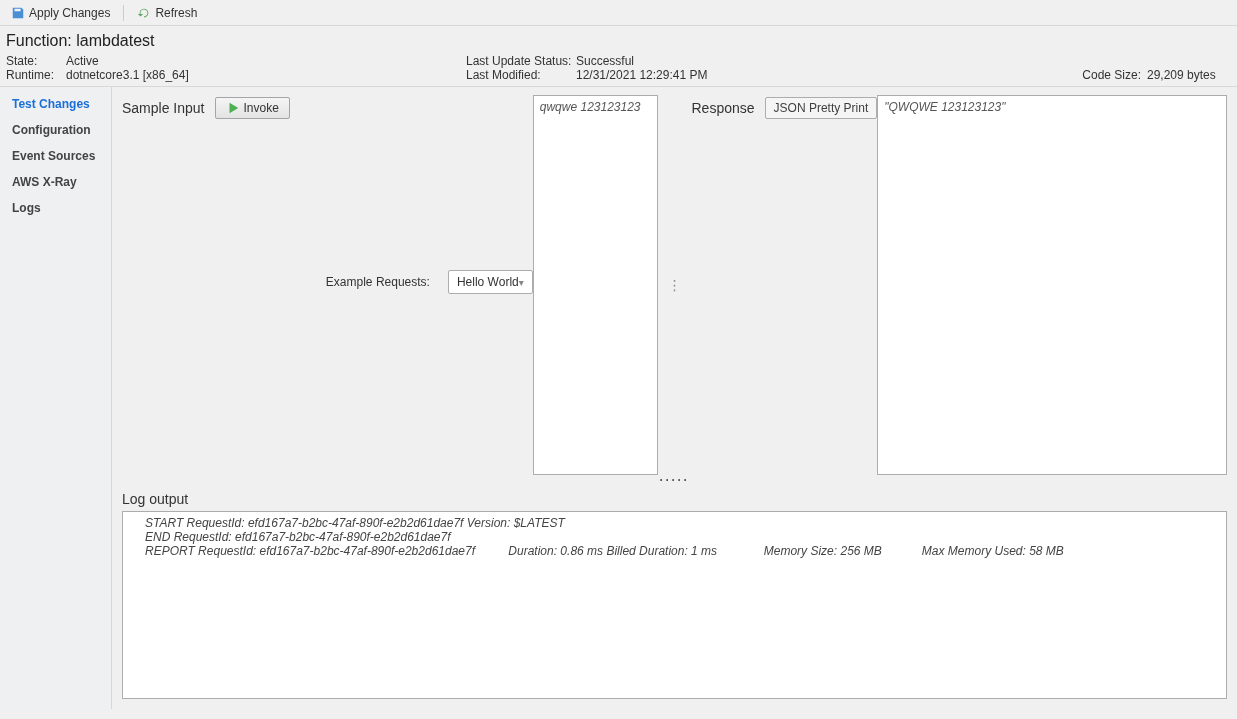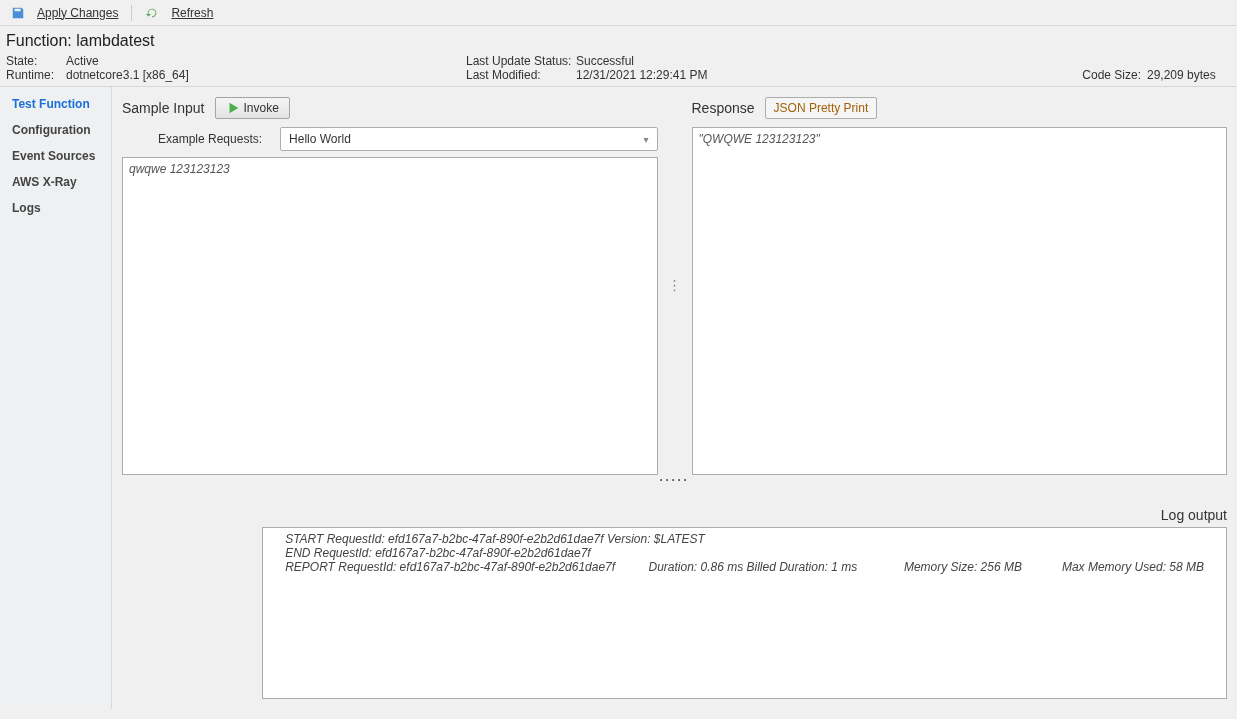--- a/index.html
+++ b/index.html
@@ -1,58 +1,58 @@
 <!DOCTYPE html>
 <html><head>
 <meta charset="utf-8">
 <style>
   * { box-sizing: border-box; font-family: "Segoe UI", Tahoma, sans-serif; font-size: 12px; }
   body { margin: 0; padding: 0; background: #f0f0f0; color: #333; width: 1237px; height: 719px; overflow: hidden; }
 
   .toolbar { height: 26px; background: #f0f0f0; border-bottom: 1px solid #d8d8d8; display: flex; align-items: center; padding: 0 4px; gap: 4px; }
-  .toolbar-btn { display: flex; align-items: center; gap: 12px; padding: 2px 6px; cursor: pointer; border: 1px solid transparent; border-radius: 2px; text-decoration: underline; }
+  .toolbar-btn { display: flex; align-items: center; gap: 4px; padding: 2px 6px; cursor: pointer; border: 1px solid transparent; border-radius: 2px; }
   .toolbar-sep { width: 1px; height: 16px; background: #ccc; margin: 0 2px; }
 
   .header { padding: 6px 10px 4px 6px; }
   .func-title { font-size: 16px; color: #222; margin-bottom: 4px; }
   .meta-grid { display: grid; grid-template-columns: 60px 400px 110px 300px auto 80px; row-gap: 0; align-items: center; }
   .meta-label { color: #333; }
   .meta-val { color: #333; }
   .code-size-label { text-align: right; padding-right: 6px; }
 
   .main { display: flex; border-top: 1px solid #d8d8d8; height: calc(719px - 26px - 70px); }
   .sidebar { width: 112px; background: #eef0f2; border-right: 1px solid #d8d8d8; padding-top: 4px;}
   .sidebar-item { padding: 6px 12px; cursor: pointer; font-weight: 600; color: #444; }
   .sidebar-item.active { color: #1a6fd8; }
 
   .content { flex: 1; display: flex; flex-direction: column; padding: 8px 10px 10px 10px; }
   .top-panels { display: flex; gap: 14px; flex: 0 0 auto; height: 380px; position: relative;}
-  .left-panel, .right-panel { flex: 1; display: flex; flex-direction: column; }
+  .left-panel, .right-panel { flex: 1; display: flex; }
 
   .panel-head-row { display: flex; align-items: center; gap: 10px; margin-bottom: 6px; height: 26px;}
   .panel-title { font-size: 14px; color: #333; }
 
   .invoke-btn { display: flex; align-items: center; gap: 4px; border: 1px solid #a5a5a5; background: linear-gradient(#f5f5f5,#e3e3e3); padding: 3px 10px; border-radius: 2px; cursor: pointer; }
 
   .example-row { display: flex; align-items: center; gap: 18px; margin-bottom: 6px; margin-left: 36px; }
   .example-label { color: #333; }
   .combo { flex: 1; height: 24px; border: 1px solid #adadad; background: #fff; display: flex; align-items: center; justify-content: space-between; padding: 0 8px; border-radius: 2px; cursor: pointer; }
   .combo .arrow { color: #888; font-size: 10px; }
 
   .textbox { flex: 1; border: 1px solid #adadad; background: #fff; padding: 4px 6px; font-style: italic; color: #555; white-space: pre; overflow: auto; }
 
-  .disabled-btn { border: 1px solid #adadad; color: #a16207; background: #f5f5f5; padding: 3px 8px; border-radius: 2px; }
+  .disabled-btn { border: 1px solid #adadad; color: #404040; background: #f5f5f5; padding: 3px 8px; border-radius: 2px; }
 
   .grip-v { width: 6px; display:flex; align-items:center; justify-content:center; color:#888; cursor: col-resize;}
   .grip-v::before { content: "⋮"; font-size: 14px; }
 
   .grip-h { height: 10px; display:flex; align-items:center; justify-content:center; color:#555; cursor: row-resize; letter-spacing: 2px;}
   .grip-h::before { content: "·····"; font-weight:bold;}
 
-  .log-section { display: flex; flex-direction: column; flex: 1; margin-top: 18px; align-items: flex-end;}
+  .log-section { display: flex; flex-direction: column; flex: 1; margin-top: 2px;}
   .log-title { font-size: 14px; color: #333; margin: 4px 0 4px 0; }
   .log-box { flex: 1; border: 1px solid #adadad; background: #fff; padding: 4px 22px; font-style: italic; color: #444; white-space: pre-wrap; overflow: auto; }
 
   svg.icon { width: 14px; height: 14px; display:block;}
 </style>
 </head>
 <body>
 
 <div class="toolbar">
   <div class="toolbar-btn">
@@ -88,21 +88,21 @@
     <div class="meta-val">dotnetcore3.1   [x86_64]</div>
     <div class="meta-label">Last Modified:</div>
     <div class="meta-val">12/31/2021 12:29:41 PM</div>
     <div class="meta-label code-size-label">Code Size:</div>
     <div class="meta-val">29,209 bytes</div>
   </div>
 </div>
 
 <div class="main">
   <div class="sidebar">
-    <div class="sidebar-item active"><span>Test Function</span></div>
+    <div class="sidebar-item active"><span>Test Changes</span></div>
     <div class="sidebar-item"><span>Configuration</span></div>
     <div class="sidebar-item"><span>Event Sources</span></div>
     <div class="sidebar-item"><span>AWS X-Ray</span></div>
     <div class="sidebar-item"><span>Logs</span></div>
   </div>
 
   <div class="content">
     <div class="top-panels">
 
       <div class="left-panel">

